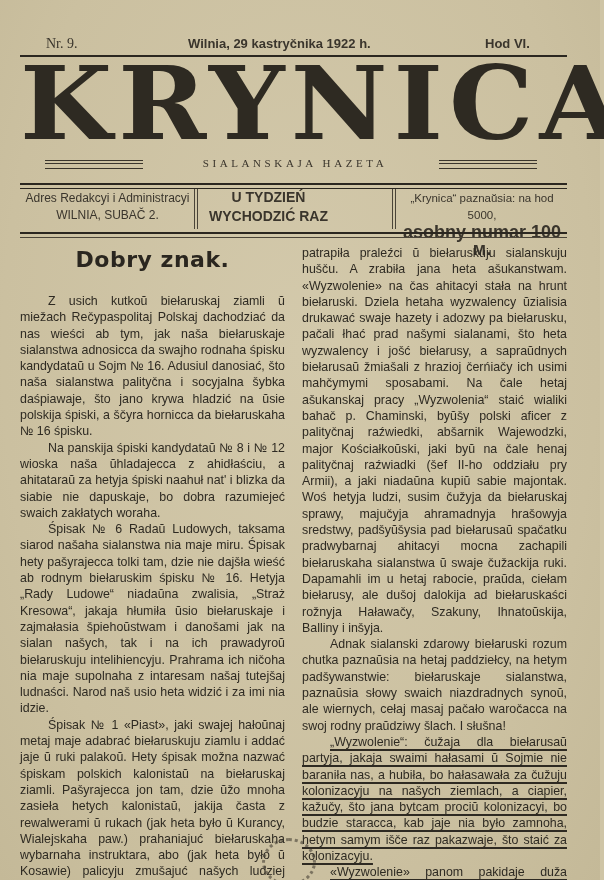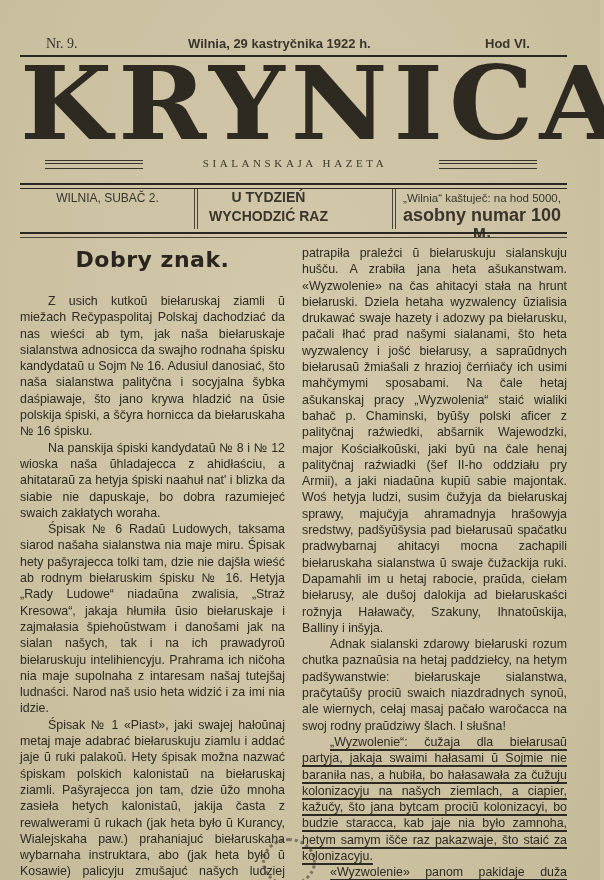--- a/index.html
+++ b/index.html
@@ -63,45 +63,46 @@
   <div class="title">KRYNICA</div>
 
   <div class="subtitle-wrap">
     <div class="sub-rule-l"></div>
     <span class="subtitle">SIALANSKAJA HAZETA</span>
     <div class="sub-rule-r"></div>
   </div>
 
   <div class="info-top"></div>
   <div class="info info-addr">
+    <div>Adres Redakcyi i Administracyi</div>
     <div>WILNIA, SUBAČ 2.</div>
   </div>
   <div class="vsep" style="left:194px;"></div>
   <div class="info info-freq">
     <div>U TYDZIEŃ</div>
     <div>WYCHODZIĆ RAZ</div>
   </div>
   <div class="vsep" style="left:392px;"></div>
   <div class="info info-price" style="left:396px; width:172px; font-size:11.5px;">
-    <div>„Wilnia“ kaštuječ: na hod 5000,</div>
+    <div>„Krynica“ paznaŭsia: na hod 5000,</div>
     <div class="big">asobny numar 100 м.</div>
   </div>
   <div class="info-bot"></div>
 
   <div class="col col-left">
     <div class="headline">Dobry znak.</div>
     <p class="ind">Z usich kutkoŭ biełaruskaj ziamli ŭ miežach Rečypaspolitaj Polskaj dachodziać da nas wieści ab tym, jak naša biełaruskaje sialanstwa adnosicca da swajho rodnaha śpisku kandydataŭ u Sojm № 16. Adusiul danosiać, što naša sialanstwa palityčna i socyjalna šybka daśpiawaje, što jano krywa hladzić na ŭsie polskija śpiski, a ščyra hornicca da biełaruskaha № 16 śpisku.</p>
     <p class="ind">Na panskija śpiski kandydataŭ № 8 i № 12 wioska naša ŭhladajecca z ahidłaściu, a ahitataraŭ za hetyja śpiski naahuł nat' i blizka da siabie nie dapuskaje, bo dobra razumiejeć swaich zakłatych woraha.</p>
     <p class="ind">Śpisak № 6 Radaŭ Ludowych, taksama siarod našaha sialanstwa nia maje miru. Śpisak hety pašyrajecca tolki tam, dzie nie dajšła wieść ab rodnym biełaruskim śpisku № 16. Hetyja „Rady Ludowe“ niadaŭna zwalisia, „Straż Kresowa“, jakaja hłumiła ŭsio biełaruskaje i zajmałasia špiehoŭstwam i danošami jak na sialan našych, tak i na ich prawadyroŭ biełaruskuju intelihiencyju. Prahrama ich ničoha nia maje supolnaha z intaresam našaj tutejšaj ludnaści. Narod naš usio heta widzić i za imi nia idzie.</p>
     <p class="ind">Śpisak № 1 «Piast», jaki swajej hałoŭnaj metaj maje adabrać biełaruskuju ziamlu i addać jaje ŭ ruki palakoŭ. Hety śpisak možna nazwać śpiskam polskich kalonistaŭ na biełaruskaj ziamli. Pašyrajecca jon tam, dzie ŭžo mnoha zasieła hetych kalonistaŭ, jakija časta z rewalwerami ŭ rukach (jak heta było ŭ Kurancy, Wialejskaha paw.) prahaniajuć biełaruskaha wybarnaha instruktara, abo (jak heta było ŭ Kosawie) palicyju zmušajuć našych ludziej aryštowywać. Aprača taho № 1 maječ krychu miru siarod našaj ludnaści krepka spolščanaj i zamožnaj. № 1 prabuje padšycca pad našu skuru. Dziela hetaha „piastoŭcy“ časta swaje adozwy drukujuć pa rasiejsku, chočačy hetym zamianić patrebu ŭžywańnia da našych sialan mowy biełaruskaj.</p>
 
   </div>
 
   <div class="col col-right">
     <p>patrapiła praleźci ŭ biełaruskuju sialanskuju hušču. A zrabiła jana heta ašukanstwam. «Wyzwolenie» na čas ahitacyi stała na hrunt biełaruski. Dziela hetaha wyzwalency ŭzialisia drukawać swaje hazety i adozwy pa biełarusku, pačali łhać prad našymi sialanami, što heta wyzwalency i jošć biełarusy, a sapraŭdnych biełarusaŭ žmiašali z hrazioj čerńiačy ich usimi mahčymymi sposabami. Na čale hetaj ašukanskaj pracy „Wyzwolenia“ staić wialiki bahač p. Chaminski, byŭšy polski aficer z palityčnaj raźwiedki, abšarnik Wajewodzki, major Kościałkoŭski, jaki byŭ na čale henaj palityčnaj raźwiadki (šef II-ho oddziału pry Armii), a jaki niadaŭna kupiŭ sabie majontak. Woś hetyja ludzi, susim čužyja da biełaruskaj sprawy, majučyja ahramadnyja hrašowyja sredstwy, padšyŭšysia pad biełarusaŭ spačatku pradwybarnaj ahitacyi mocna zachapili biełaruskaha sialanstwa ŭ swaje čužackija ruki. Dapamahli im u hetaj rabocie, praŭda, ciełam biełarusy, ale dušoj dalokija ad biełaruskaści rožnyja Haławačy, Szakuny, Ihnatoŭskija, Balliny i inšyja.</p>
-    <p class="ind">Adnak sialanski zdarowy biełaruski rozum chutka paznaŭsia na hetaj paddziełcy, na hetym padšywanstwie: biełaruskaje sialanstwa, pračytaŭšy prociŭ swaich niazdradnych synoŭ, ale wiernych, cełaj masaj pačało waročacca na swoj rodny praŭdziwy šlach. I słušna!</p>
+    <p class="ind">Adnak sialanski zdarowy biełaruski rozum chutka paznaŭsia na hetaj paddziełcy, na hetym padšywanstwie: biełaruskaje sialanstwa, paznaŭsia słowy swaich niazdradnych synoŭ, ale wiernych, cełaj masaj pačało waročacca na swoj rodny praŭdziwy šlach. I słušna!</p>
     <p class="ind u">„Wyzwolenie“: čužaja dla biełarusaŭ partyja, jakaja swaimi hałasami ŭ Sojmie nie baraniła nas, a hubiła, bo hałasawała za čužuju kolonizacyju na našych ziemlach, a ciapier, kažučy, što jana bytcam prociŭ kolonizacyi, bo budzie staracca, kab jaje nia było zamnoha, hetym samym išče raz pakazwaje, što staić za kolonizacyju.</p>
     <p class="ind u">«Wyzwolenie» panom pakidaje duža mnoha ziamli, bo až da sotni dziesiancin, a za reštu žadaje dla panoŭ wykupu.</p>
 
   </div>
 
   <div class="stamp"></div>
 </div>
 
 </body></html>

